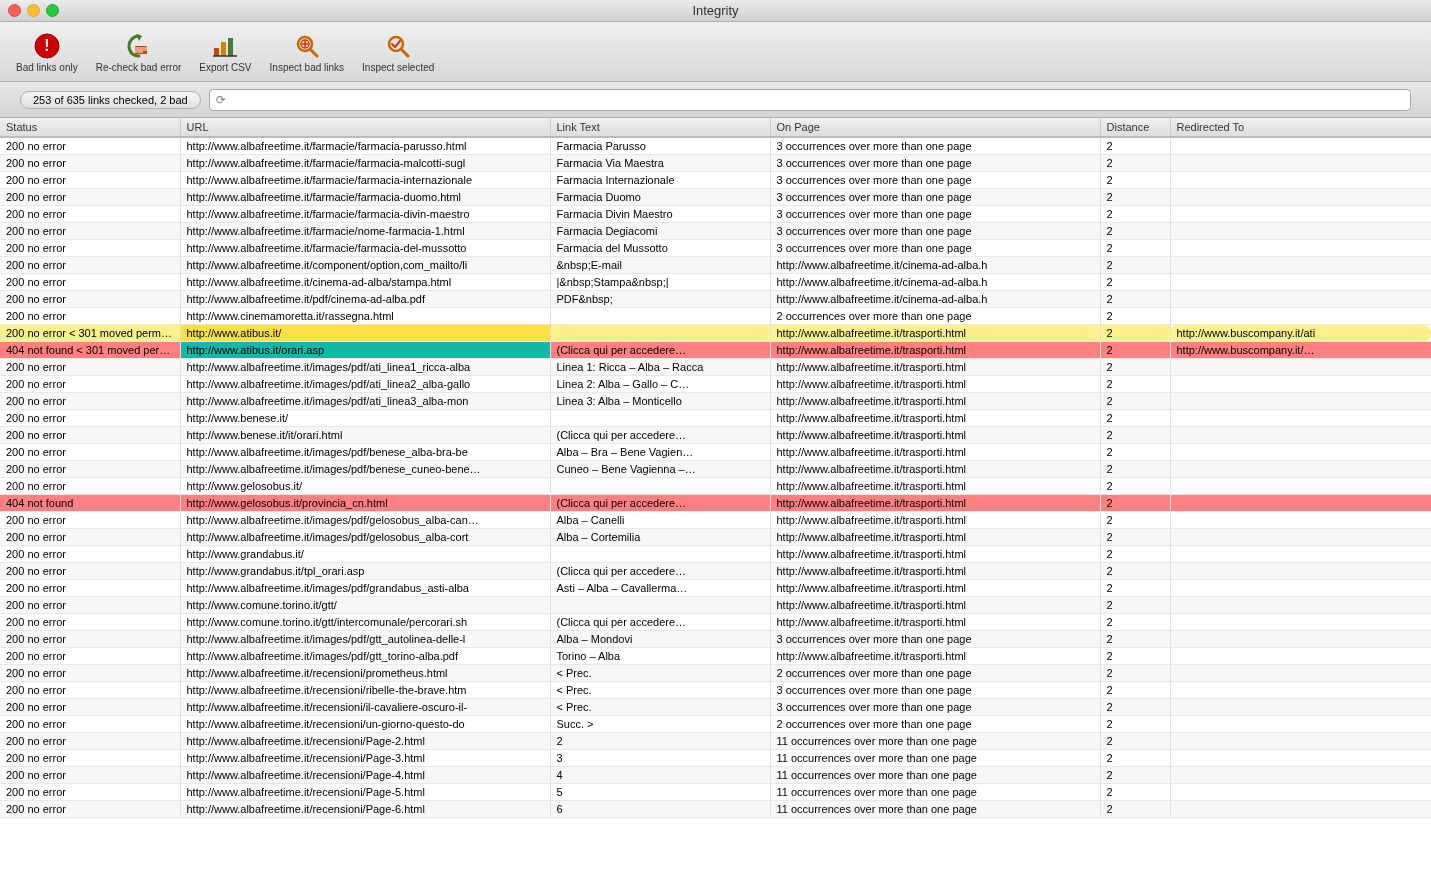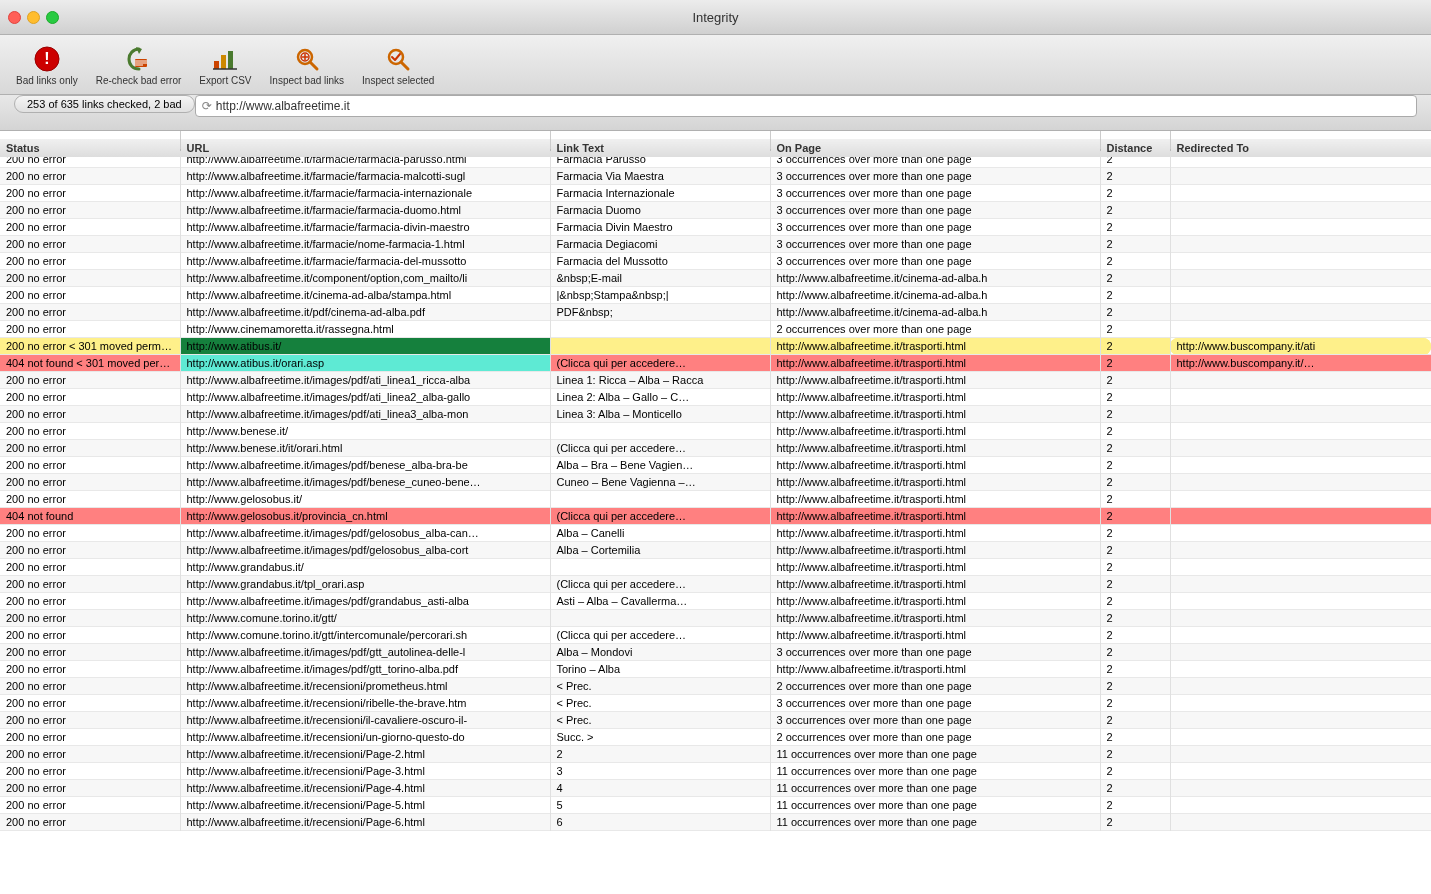--- a/index.html
+++ b/index.html
@@ -9,21 +9,21 @@
       background: #d6d6d6;
       color: #000;
       width: 1431px;
       height: 894px;
       overflow: hidden;
     }
 
     
     .title-bar {
       background: linear-gradient(to bottom, #ececec, #d0d0d0);
-      height: 35px;
+      height: 22px;
       display: flex;
       align-items: center;
       justify-content: center;
       border-bottom: 1px solid #b0b0b0;
       position: relative;
     }
     .title-bar-buttons {
       position: absolute;
       left: 8px;
       display: flex;
@@ -72,23 +72,24 @@
       color: #333;
       text-align: center;
       line-height: 1.2;
     }
 
     
     .search-bar {
       background: linear-gradient(to bottom, #e8e8e8, #d4d4d4);
       height: 36px;
       display: flex;
-      align-items: flex-start;
-      padding: 0 14px;
+      align-items: center;
+      padding: 0 20px;
       border-bottom: 1px solid #b0b0b0;
+      gap: 8px;
     }
     .status-pill {
       background: linear-gradient(to bottom, #f5f5f5, #e0e0e0);
       border: 1px solid #b0b0b0;
       border-radius: 10px;
       padding: 2px 12px;
       font-size: 11px;
       white-space: nowrap;
       min-width: 180px;
       text-align: center;
@@ -125,24 +126,24 @@
       width: 100%;
       border-collapse: collapse;
       table-layout: fixed;
     }
     thead th {
       background: linear-gradient(to bottom, #f0f0f0, #ddd);
       border-right: 1px solid #ccc;
       border-bottom: 2px solid #bbb;
       padding: 3px 6px;
       font-size: 11px;
-      font-weight: 700;
+      font-weight: 400;
       text-align: left;
       position: sticky;
-      top: 8px;
+      top: 0;
       z-index: 10;
       color: #333;
     }
     thead th:last-child { border-right: none; }
 
     tbody tr {
       border-bottom: 1px solid #e8e8e8;
     }
     tbody tr:nth-child(even) { background: #f7f7f7; }
     tbody tr:nth-child(odd) { background: #ffffff; }
@@ -252,21 +253,20 @@
       </svg>
     </div>
     <span class="label">Inspect selected</span>
   </div>
 </div>
 
 <div class="search-bar">
   <div class="status-pill">253 of 635 links checked, 2 bad</div>
   <div class="url-bar-container">
     <span class="url-bar-icon">⟳</span>
-    <input class="url-bar-input" type="text" value="http://www.albafreetime.it" style="">
   </div>
 </div>
 
 <div class="table-container">
   <table>
     <thead>
       <tr>
         <th class="col-status">Status</th>
         <th class="col-url">URL</th>
         <th class="col-linktext">Link Text</th>
@@ -359,29 +359,29 @@
         <tr>
           <td class="col-status">200 no error</td>
           <td class="col-url">http://www.cinemamoretta.it/rassegna.html</td>
           <td class="col-linktext"></td>
           <td class="col-onpage">2 occurrences over more than one page</td>
           <td class="col-distance">2</td>
           <td class="col-redirected"></td>
         </tr>
         <tr class="row-yellow">
           <td class="col-status" style="background: rgb(254, 240, 138);">200 no error &lt; 301 moved permanently</td>
-          <td class="col-url" style="background: #15803d; margin-left: 36px;">http://www.atibus.it/</td>
+          <td class="col-url" style="background: #fde047; margin-left: 36px;">http://www.atibus.it/</td>
           <td class="col-linktext" style="background: rgb(254, 240, 138);"></td>
           <td class="col-onpage" style="background: rgb(254, 240, 138);">http://www.albafreetime.it/trasporti.html</td>
           <td class="col-distance" style="background: rgb(254, 240, 138);">2</td>
           <td class="col-redirected" style="background: rgb(254, 240, 138); border-radius: 8px;">http://www.buscompany.it/ati</td>
         </tr>
         <tr class="row-red">
           <td class="col-status" style="background: rgb(255, 128, 128);">404 not found &lt; 301 moved permanently</td>
-          <td class="col-url" style="background: #5eead4; margin-top: 20px;">http://www.atibus.it/orari.asp</td>
+          <td class="col-url" style="background: #14b8a6; margin-top: 20px;">http://www.atibus.it/orari.asp</td>
           <td class="col-linktext" style="background: rgb(255, 128, 128);">(Clicca qui per accedere…</td>
           <td class="col-onpage" style="background: rgb(255, 128, 128);">http://www.albafreetime.it/trasporti.html</td>
           <td class="col-distance" style="background: rgb(255, 128, 128);">2</td>
           <td class="col-redirected" style="background: rgb(255, 128, 128); margin-top: 48px;">http://www.buscompany.it/…</td>
         </tr>
         <tr>
           <td class="col-status">200 no error</td>
           <td class="col-url">http://www.albafreetime.it/images/pdf/ati_linea1_ricca-alba</td>
           <td class="col-linktext">Linea 1: Ricca – Alba – Racca</td>
           <td class="col-onpage">http://www.albafreetime.it/trasporti.html</td>

